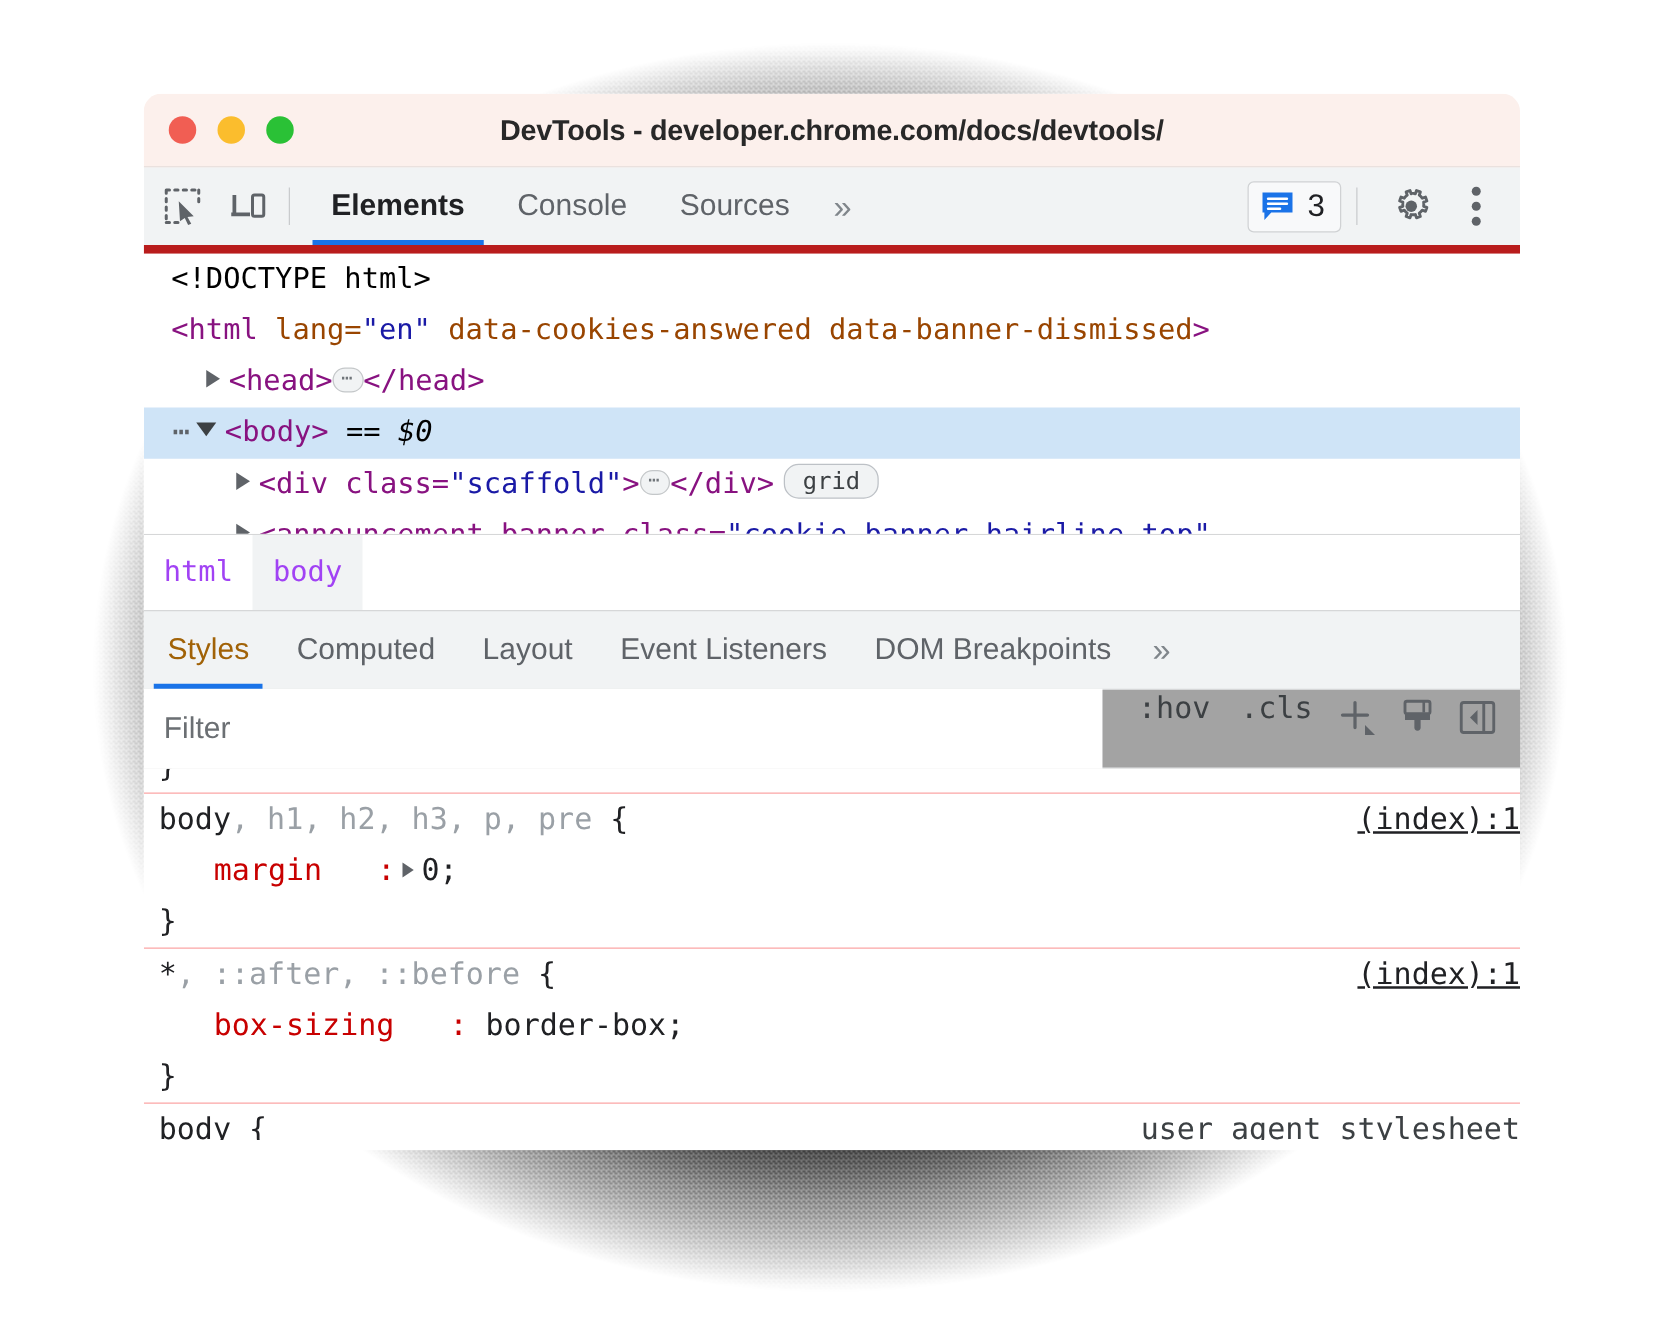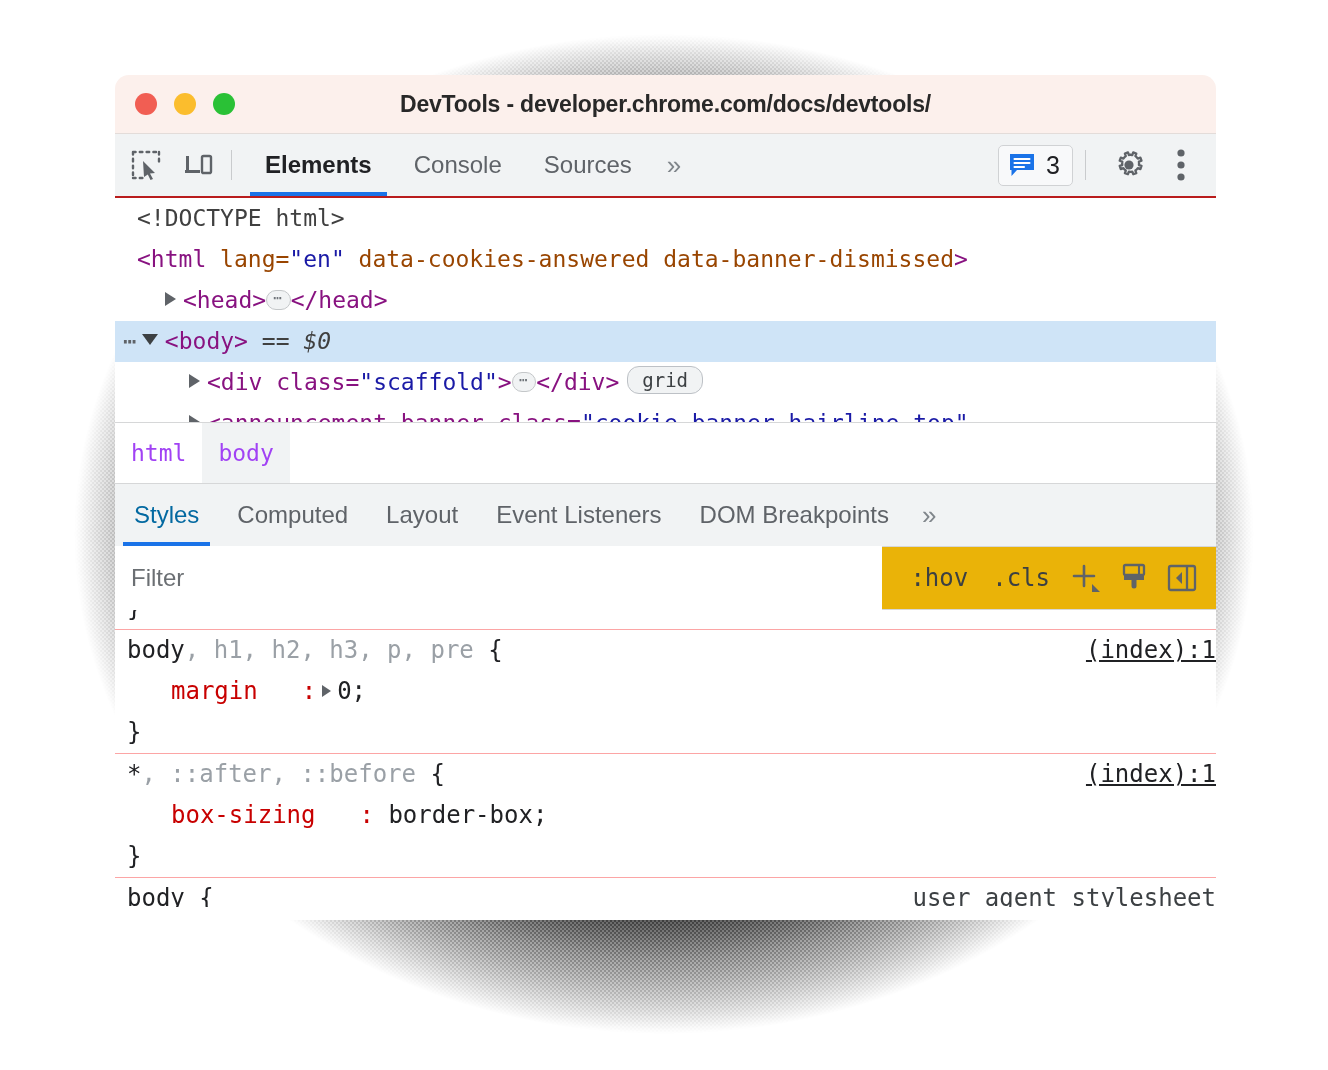--- a/index.html
+++ b/index.html
@@ -93,21 +93,21 @@
     pointer-events: none;
   }
 
   
   .toolbar {
     height: 62px;
     background: #f1f3f4;
     display: flex;
     align-items: center;
     position: relative;
-    border-bottom: 2px solid #b91c1c;
+    border-bottom: 7px solid #b91c1c;
   }
   .tb-icon {
     width: 42px; height: 42px;
     display: flex; align-items: center; justify-content: center;
     margin-left: 10px;
     border-radius: 4px;
   }
   .tb-sep {
     width: 1px; height: 30px; background: #c9cbcd; margin: 0 12px;
   }
@@ -157,25 +157,25 @@
     font-family: "DejaVu Sans Mono", monospace;
     font-size: 23px;
   }
   .dom-row {
     height: 41px;
     line-height: 41px;
     white-space: nowrap;
     padding-left: 22px;
     position: relative;
   }
-  .dom-row.selected { background: #cfe4f7; padding-left: 0; }
+  .dom-row.selected { background: #cfe4f7; padding-left: 15px; }
   .tw { color: #881280; }            
   .at { color: #994500; }            
   .av { color: #1a1aa6; }            
-  .gray { color: #404040; }
+  .gray { color: #000000; }
   .ellipsis-btn {
     display: inline-block;
     border: 1px solid #c4c7c9;
     border-radius: 10px;
     background: #f1f3f4;
     color: #70757a;
     font-size: 15px;
     line-height: 13px;
     padding: 1px 6px 4px 6px;
     vertical-align: 5px;
@@ -243,21 +243,21 @@
   }
   .stab {
     font-size: 24px;
     color: #5f6368;
     padding: 0 19px;
     height: 62px;
     line-height: 62px;
     position: relative;
     white-space: nowrap;
   }
-  .stab.active { color: #0369a1; }
+  .stab.active { color: #a16207; }
   .stab.active::after {
     content: "";
     position: absolute;
     left: 8px; right: 8px; bottom: 0;
     height: 4px;
     background: #1a73e8;
   }
 
   
   .filter-row {
@@ -274,22 +274,22 @@
     border: none;
     background: #ffffff;
     font-size: 24px;
     color: #4c1d95;
     padding-left: 16px;
     outline: none;
     font-family: "Liberation Sans", sans-serif;
   }
   .filter-input::placeholder { color: #6b6f73; }
   .style-actions {
-    display: flex; align-items: center; gap: 4px; padding: 0 12px 0 18px;
-    background: #eab308;
+    display: flex; gap: 4px; padding: 0 12px 0 18px;
+    background: #a3a3a3;
     height: 62px;
   }
   .act-txt {
     font-family: "DejaVu Sans Mono", monospace;
     font-size: 24px;
     color: #3c4043;
     padding: 0 10px;
   }
   .act-ico { width: 44px; height: 44px; display:flex; align-items:center; justify-content:center; }
 

